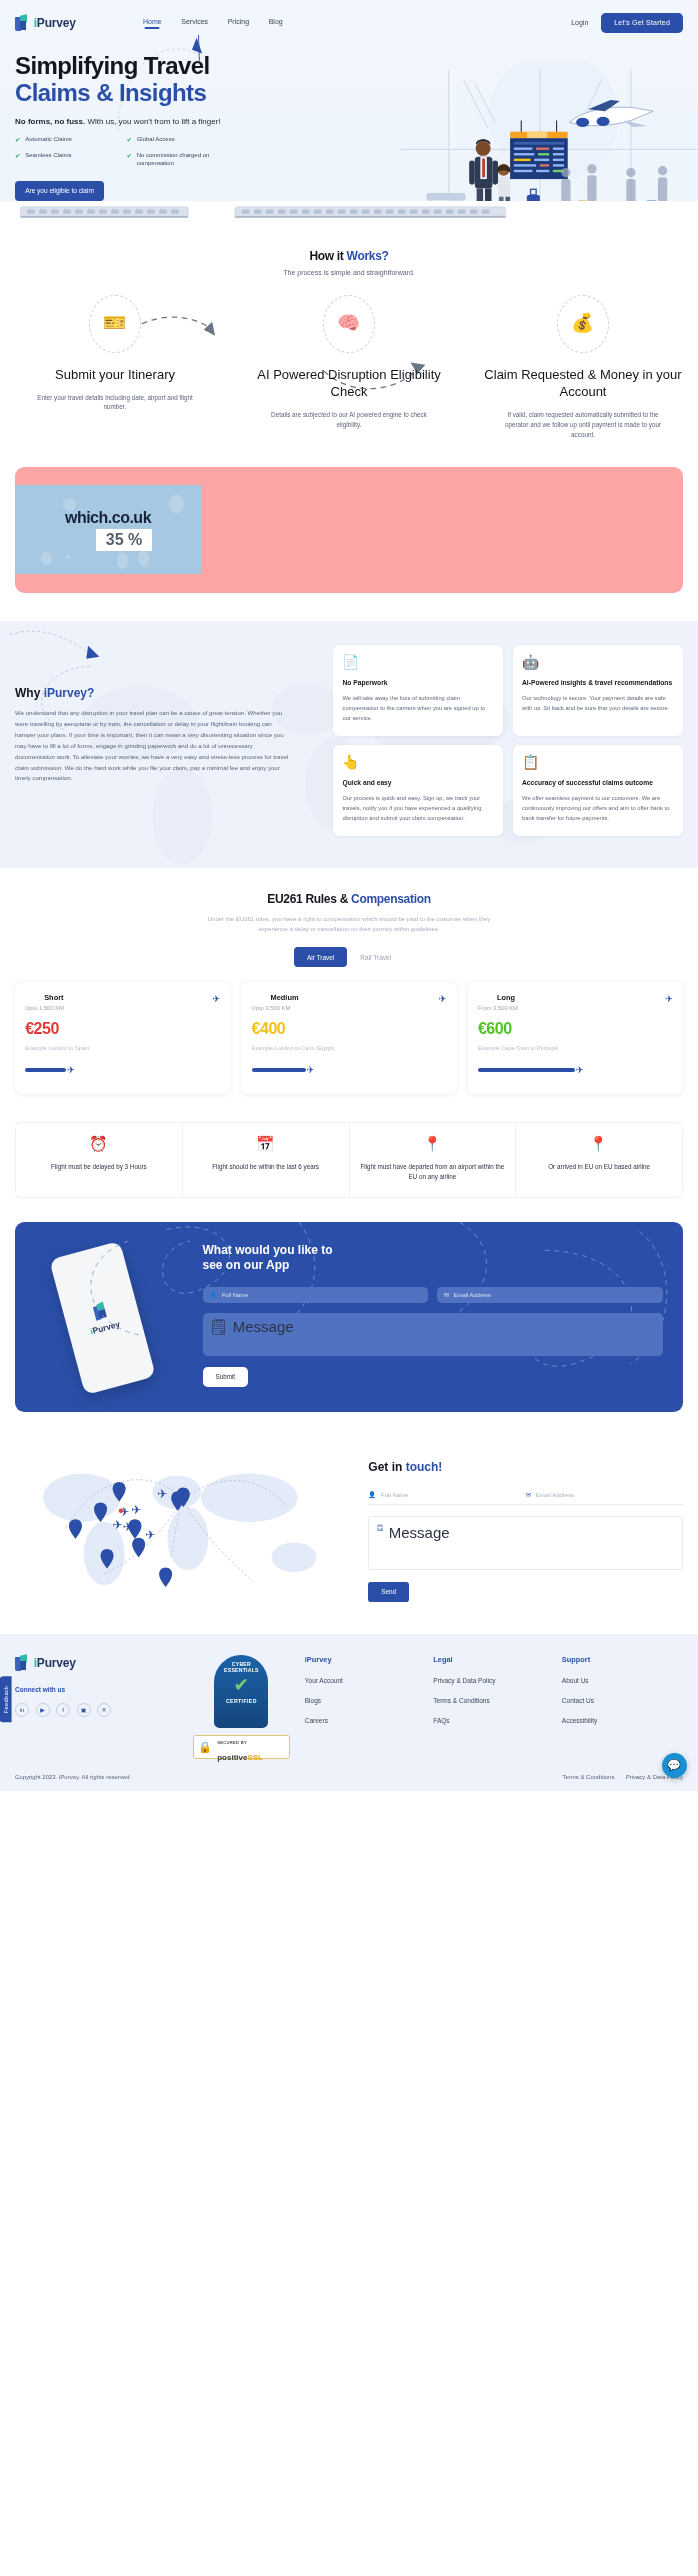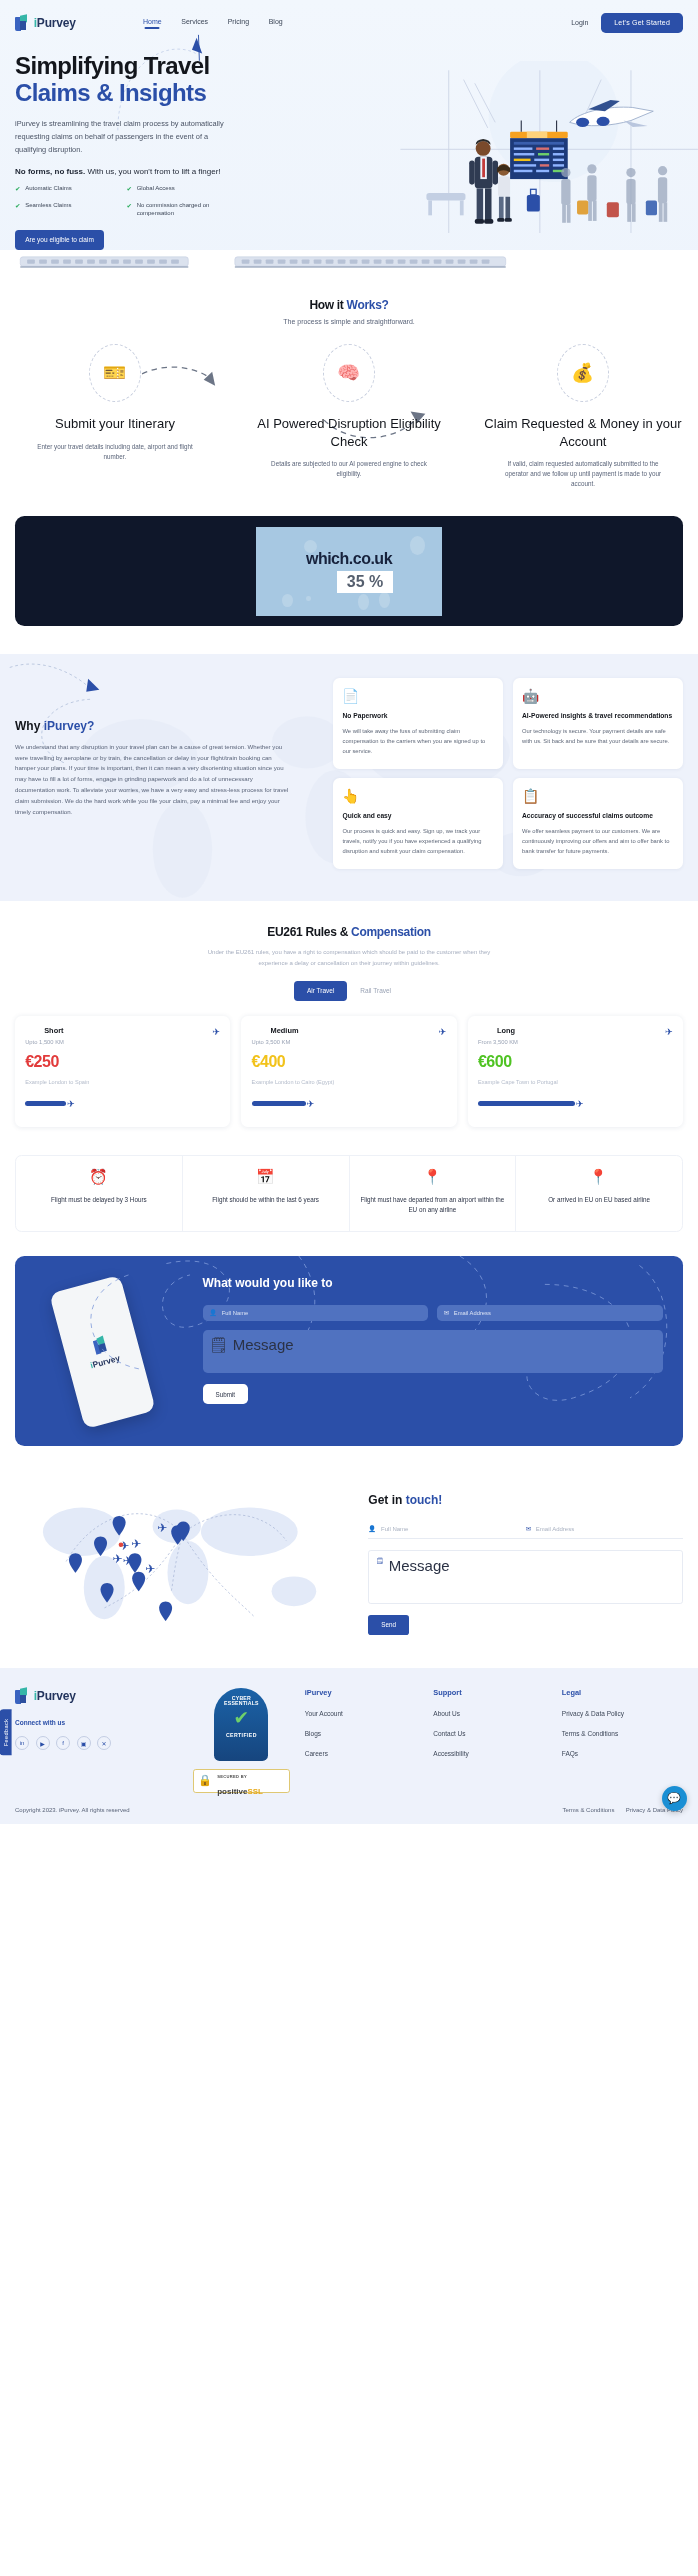--- a/index.html
+++ b/index.html
@@ -93,22 +93,22 @@
     background:#fff;
   }
   .step-emoji { font-size: 18.6px; line-height:1; }
   .step-title { font-size: 13px; font-weight:400; color:#13161c; margin-top: 13px; line-height:1.35;}
   .step-desc { font-size: 6.3px; color:#5a6479; margin-top: 9.3px; line-height:1.55; padding: 0 13px;}
   .dashcurve { position:absolute; top: 17px; }
 
   
   .banner-wrap { padding: 3.7px 15px 28px; }
   .banner {
-    background:#0f172a; border-radius: 9.3px; height: 110px;
-    display:flex; align-items:center; justify-content:center;
+    background:#fca5a5; border-radius: 9.3px; height: 126px;
+    display:flex; align-items:center; 
   }
   .banner-inner {
     background:#a7c8e2; width: 186px; height: 89px; position:relative;
     display:flex; flex-direction:column; align-items:center; justify-content:center;
   }
   .banner-title { font-size: 16px; font-weight:800; color:#17223c; letter-spacing:-0.5px; }
   .banner-pct {
     background:#fff; color:#555f6e; font-weight:800; font-size: 16px;
     padding: 1.9px 9.3px; margin-top: 2.8px; margin-left: 32px;
   }
@@ -308,21 +308,20 @@
         <button class="cta-btn">Let's Get Started</button>
       </div>
     </nav>
 
     <div class="hero-body">
       <div class="hero-left">
         <h1 class="hero-h1">
           <span>Simplifying Travel</span>
           <span class="blue">Claims &amp; Insights</span>
         </h1>
-        <p class="hero-p">iPurvey is streamlining the travel claim process by automatically requesting claims on behalf of passengers in the event of a qualifying disruption.</p>
         <div class="hero-bold">
           <b>No forms, no fuss.</b><span> With us, you won't from to lift a finger!</span>
         </div>
         <div class="hero-feats">
           <div class="feat">
               <span class="tick">✔</span>
               <span class="t">Automatic Claims</span>
             </div>
           <div class="feat">
               <span class="tick">✔</span>
@@ -697,20 +696,21 @@
               <i class="a"></i>
               <i class="b"></i>
               <i class="c"></i>
             </span>
           <span class="pt"><span class="i">i</span><span class="p">Purvey</span></span>
         </div>
       </div>
       <div class="form-col">
         <div class="appcta-h">
           <div>What would you like to</div>
+          <div>see on our App</div>
         </div>
         <div class="frow">
           <div class="fld">
             <span class="ic">👤</span>
             <span class="ph">Full Name</span>
           </div>
           <div class="fld">
             <span class="ic">✉</span>
             <span class="ph">Email Address</span>
           </div>
@@ -822,30 +822,30 @@
       </div>
     </div>
 
     <div class="f-col">
       <div class="f-h">iPurvey</div>
       <a class="f-link" href="#">Your Account</a>
       <a class="f-link" href="#">Blogs</a>
       <a class="f-link" href="#">Careers</a>
     </div>
     <div class="f-col">
+      <div class="f-h">Legal</div>
+      <a class="f-link" href="#">Privacy &amp; Data Policy</a>
+      <a class="f-link" href="#">Terms &amp; Conditions</a>
+      <a class="f-link" href="#">FAQs</a>
+    </div>
+    <div class="f-col">
       <div class="f-h">Support</div>
       <a class="f-link" href="#">About Us</a>
       <a class="f-link" href="#">Contact Us</a>
       <a class="f-link" href="#">Accessibility</a>
-    </div>
-    <div class="f-col">
-      <div class="f-h">Legal</div>
-      <a class="f-link" href="#">Privacy &amp; Data Policy</a>
-      <a class="f-link" href="#">Terms &amp; Conditions</a>
-      <a class="f-link" href="#">FAQs</a>
     </div>
   </footer>
 
   <div class="copybar">
     <span class="copy">Copyright 2023. iPurvey. All rights reserved</span>
     <span class="copy-right">
       <a href="#">Terms &amp; Conditions</a>
       <a href="#">Privacy &amp; Data Policy</a>
     </span>
   </div>

